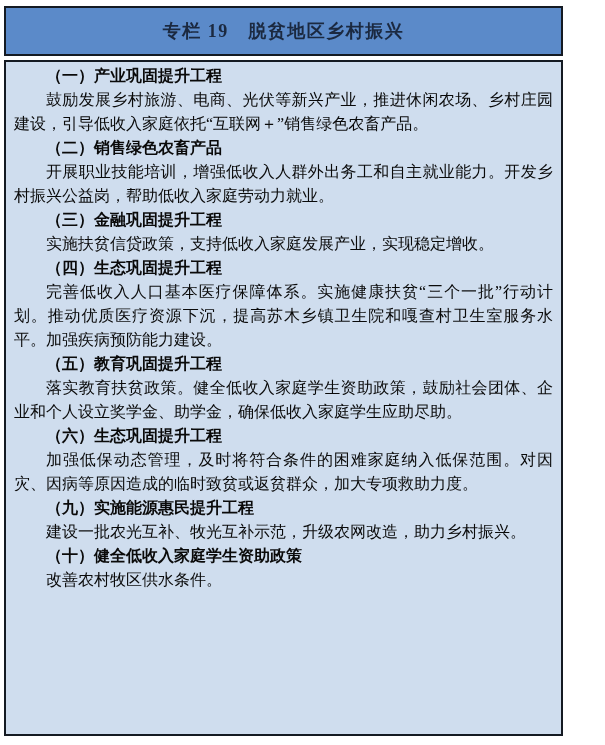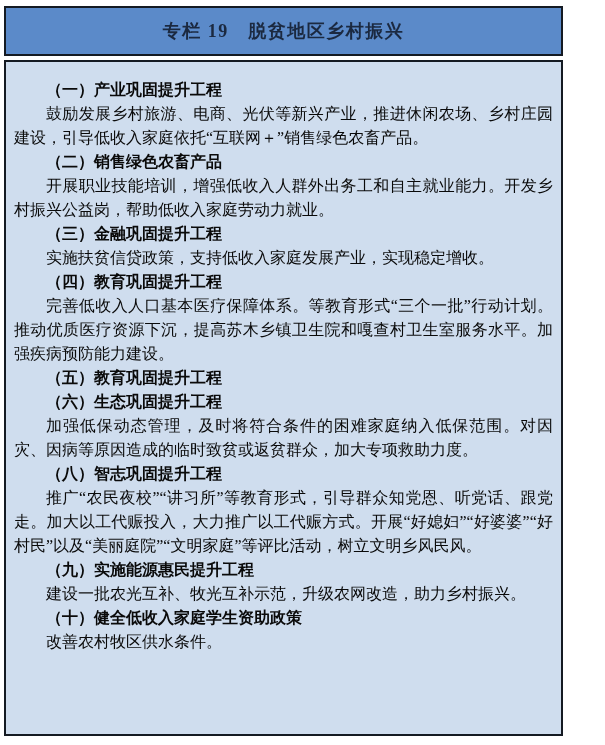--- a/index.html
+++ b/index.html
@@ -34,21 +34,21 @@
     font-weight:bold;
     font-size:18px;
     letter-spacing:1.5px;
     color:var(--title-text);
   }
   .body-box{
     box-sizing:border-box;
     margin:0 1px;
     background:var(--body-bg);
     border:2px solid var(--border);
-    padding:16px 8px 6px 8px;
+    padding:2px 8px 6px 8px;
     min-height:676px;
   }
   .section{margin:0;}
   .section-heading,.section-paragraph{
     margin:0;
     text-indent:2em;
     font-size:16px;
     line-height:24px;
     color:var(--text);
     text-align:justify;
@@ -76,40 +76,37 @@
       <p class="section-heading">（二）销售绿色农畜产品</p>
       <p class="section-paragraph">开展职业技能培训，增强低收入人群外出务工和自主就业能力。开发乡村振兴公益岗，帮助低收入家庭劳动力就业。</p>
     </div>
 
     <div class="section">
       <p class="section-heading">（三）金融巩固提升工程</p>
       <p class="section-paragraph">实施扶贫信贷政策，支持低收入家庭发展产业，实现稳定增收。</p>
     </div>
 
     <div class="section">
-      <p class="section-heading">（四）教育巩固提升工程</p>
-      <p class="section-paragraph">完善低收入人口基本医疗保障体系。等教育形式“三个一批”行动计划。推动优质医疗资源下沉，提高苏木乡镇卫生院和嘎查村卫生室服务水平。加强疾病预防能力建设。</p>
+      <p class="section-heading">（四）生态巩固提升工程</p>
+      <p class="section-paragraph">完善低收入人口基本医疗保障体系。实施健康扶贫“三个一批”行动计划。推动优质医疗资源下沉，提高苏木乡镇卫生院和嘎查村卫生室服务水平。加强疾病预防能力建设。</p>
     </div>
 
     <div class="section">
       <p class="section-heading">（五）教育巩固提升工程</p>
+      <p class="section-paragraph">落实教育扶贫政策。健全低收入家庭学生资助政策，鼓励社会团体、企业和个人设立奖学金、助学金，确保低收入家庭学生应助尽助。</p>
     </div>
 
     <div class="section">
       <p class="section-heading">（六）生态巩固提升工程</p>
     </div>
 
     <div class="section">
       <p class="section-paragraph">加强低保动态管理，及时将符合条件的困难家庭纳入低保范围。对因灾、因病等原因造成的临时致贫或返贫群众，加大专项救助力度。</p>
     </div>
 
-    <div class="section">
-      <p class="section-heading">（八）智志巩固提升工程</p>
-      <p class="section-paragraph">推广“农民夜校”“讲习所”等教育形式，引导群众知党恩、听党话、跟党走。加大以工代赈投入，大力推广以工代赈方式。开展“好媳妇”“好婆婆”“好村民”以及“美丽庭院”“文明家庭”等评比活动，树立文明乡风民风。</p>
-    </div>
 
     <div class="section">
       <p class="section-heading">（九）实施能源惠民提升工程</p>
       <p class="section-paragraph">建设一批农光互补、牧光互补示范，升级农网改造，助力乡村振兴。</p>
     </div>
 
     <div class="section">
       <p class="section-heading">（十）健全低收入家庭学生资助政策</p>
       <p class="section-paragraph">改善农村牧区供水条件。</p>
     </div>

